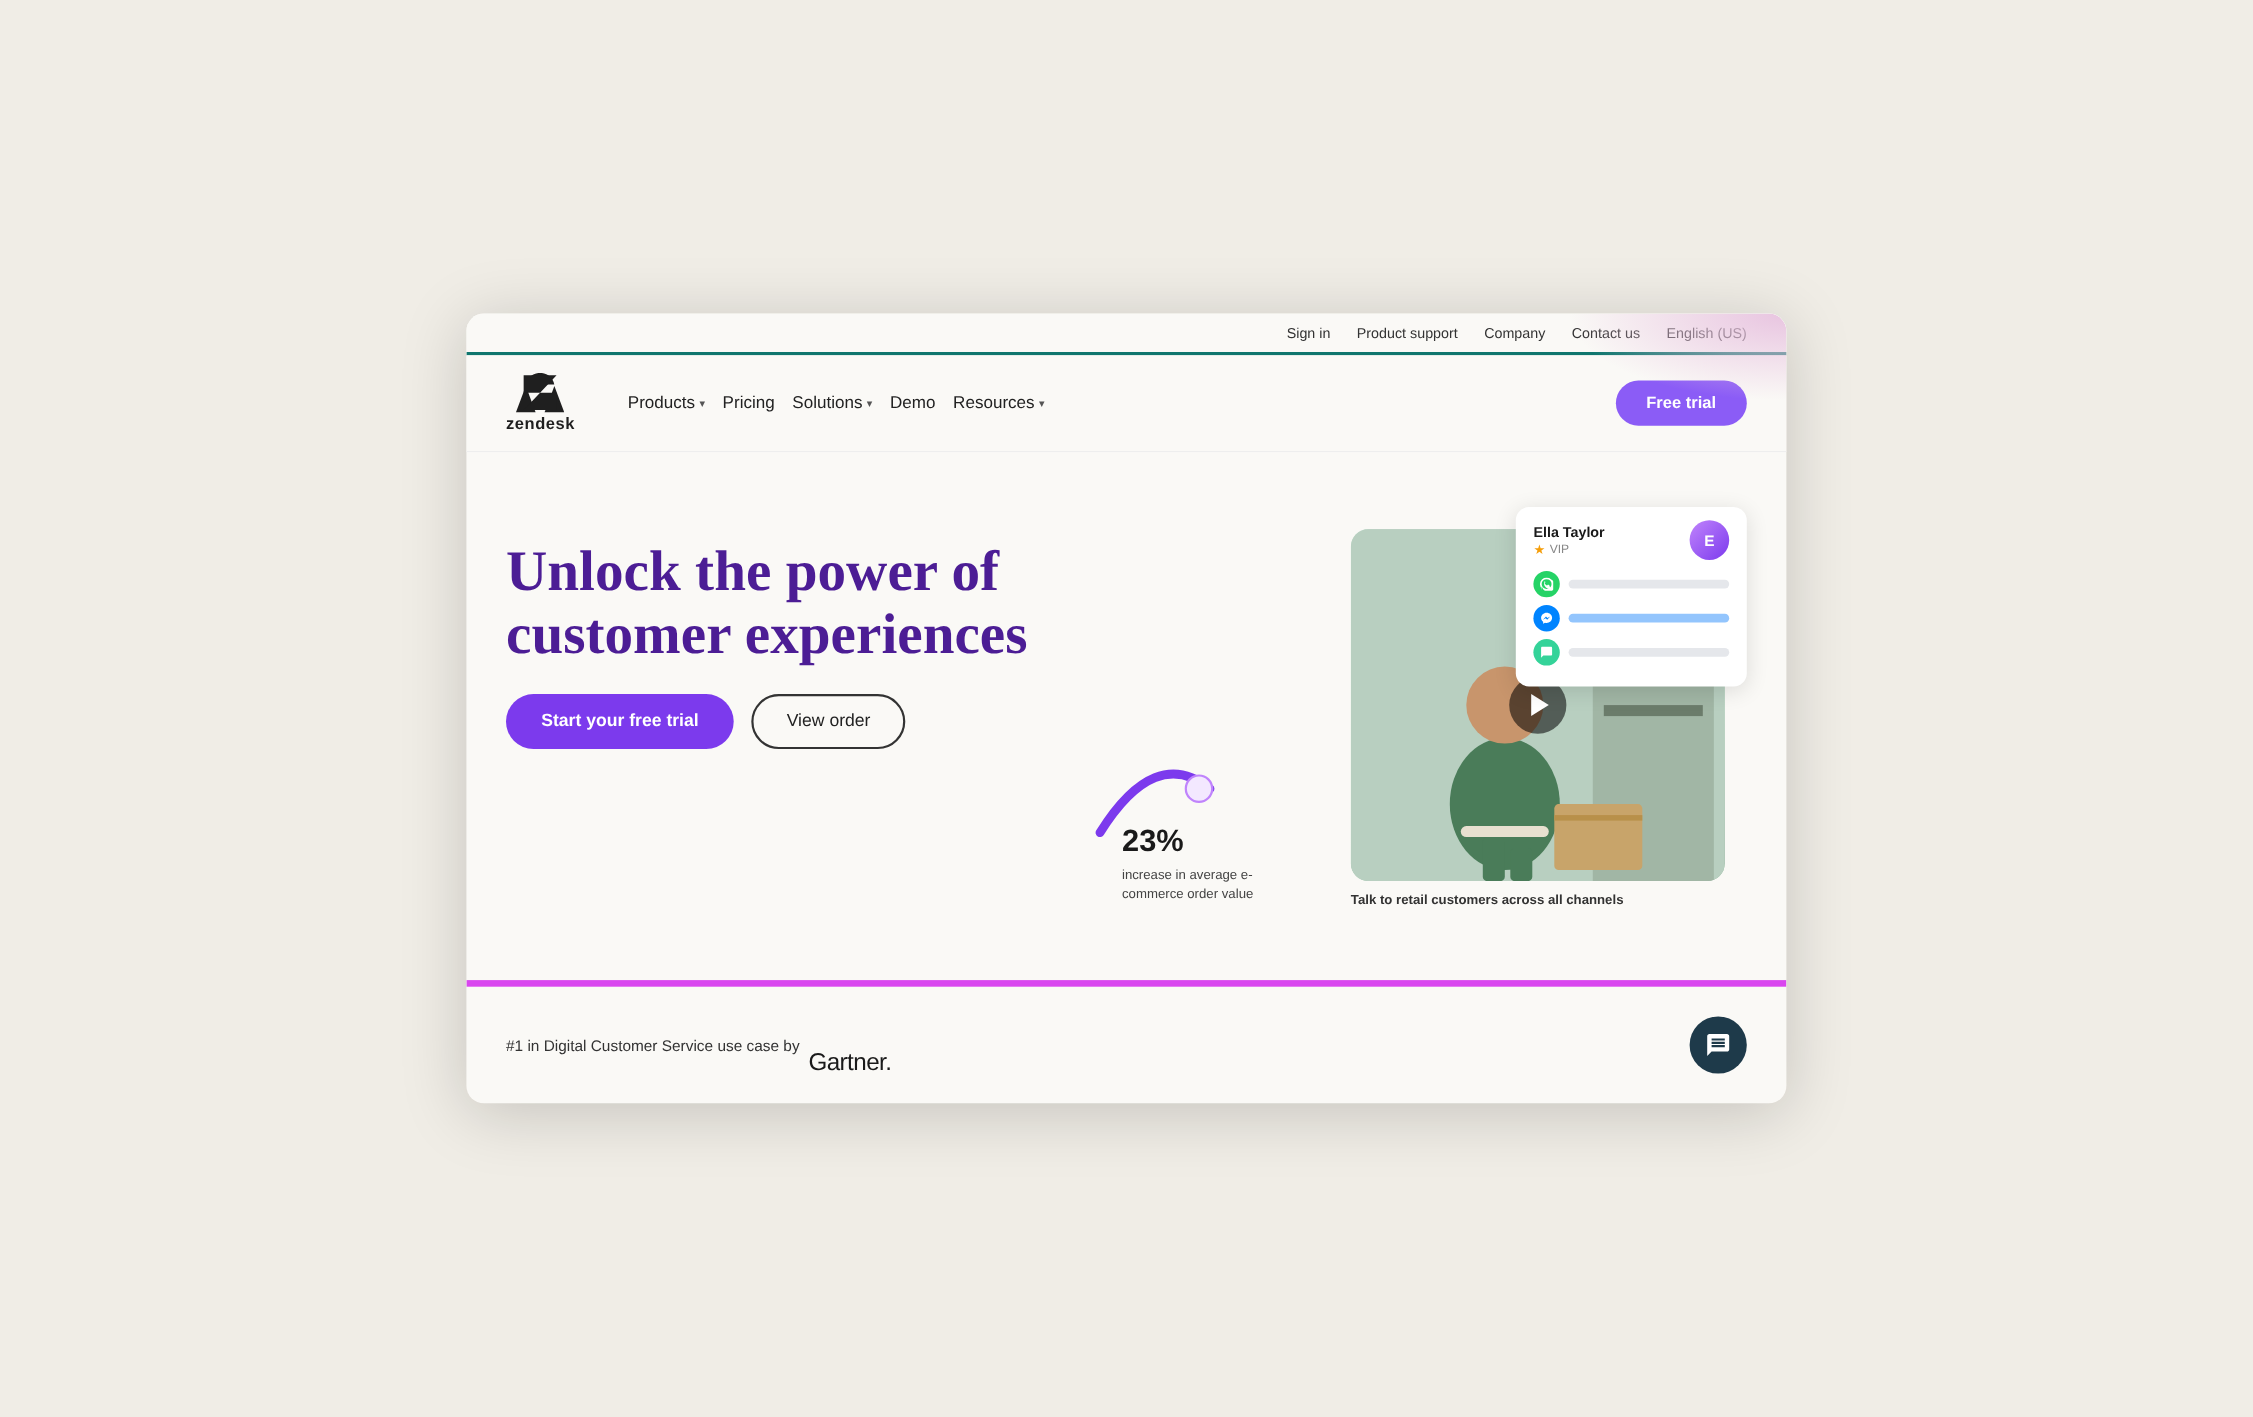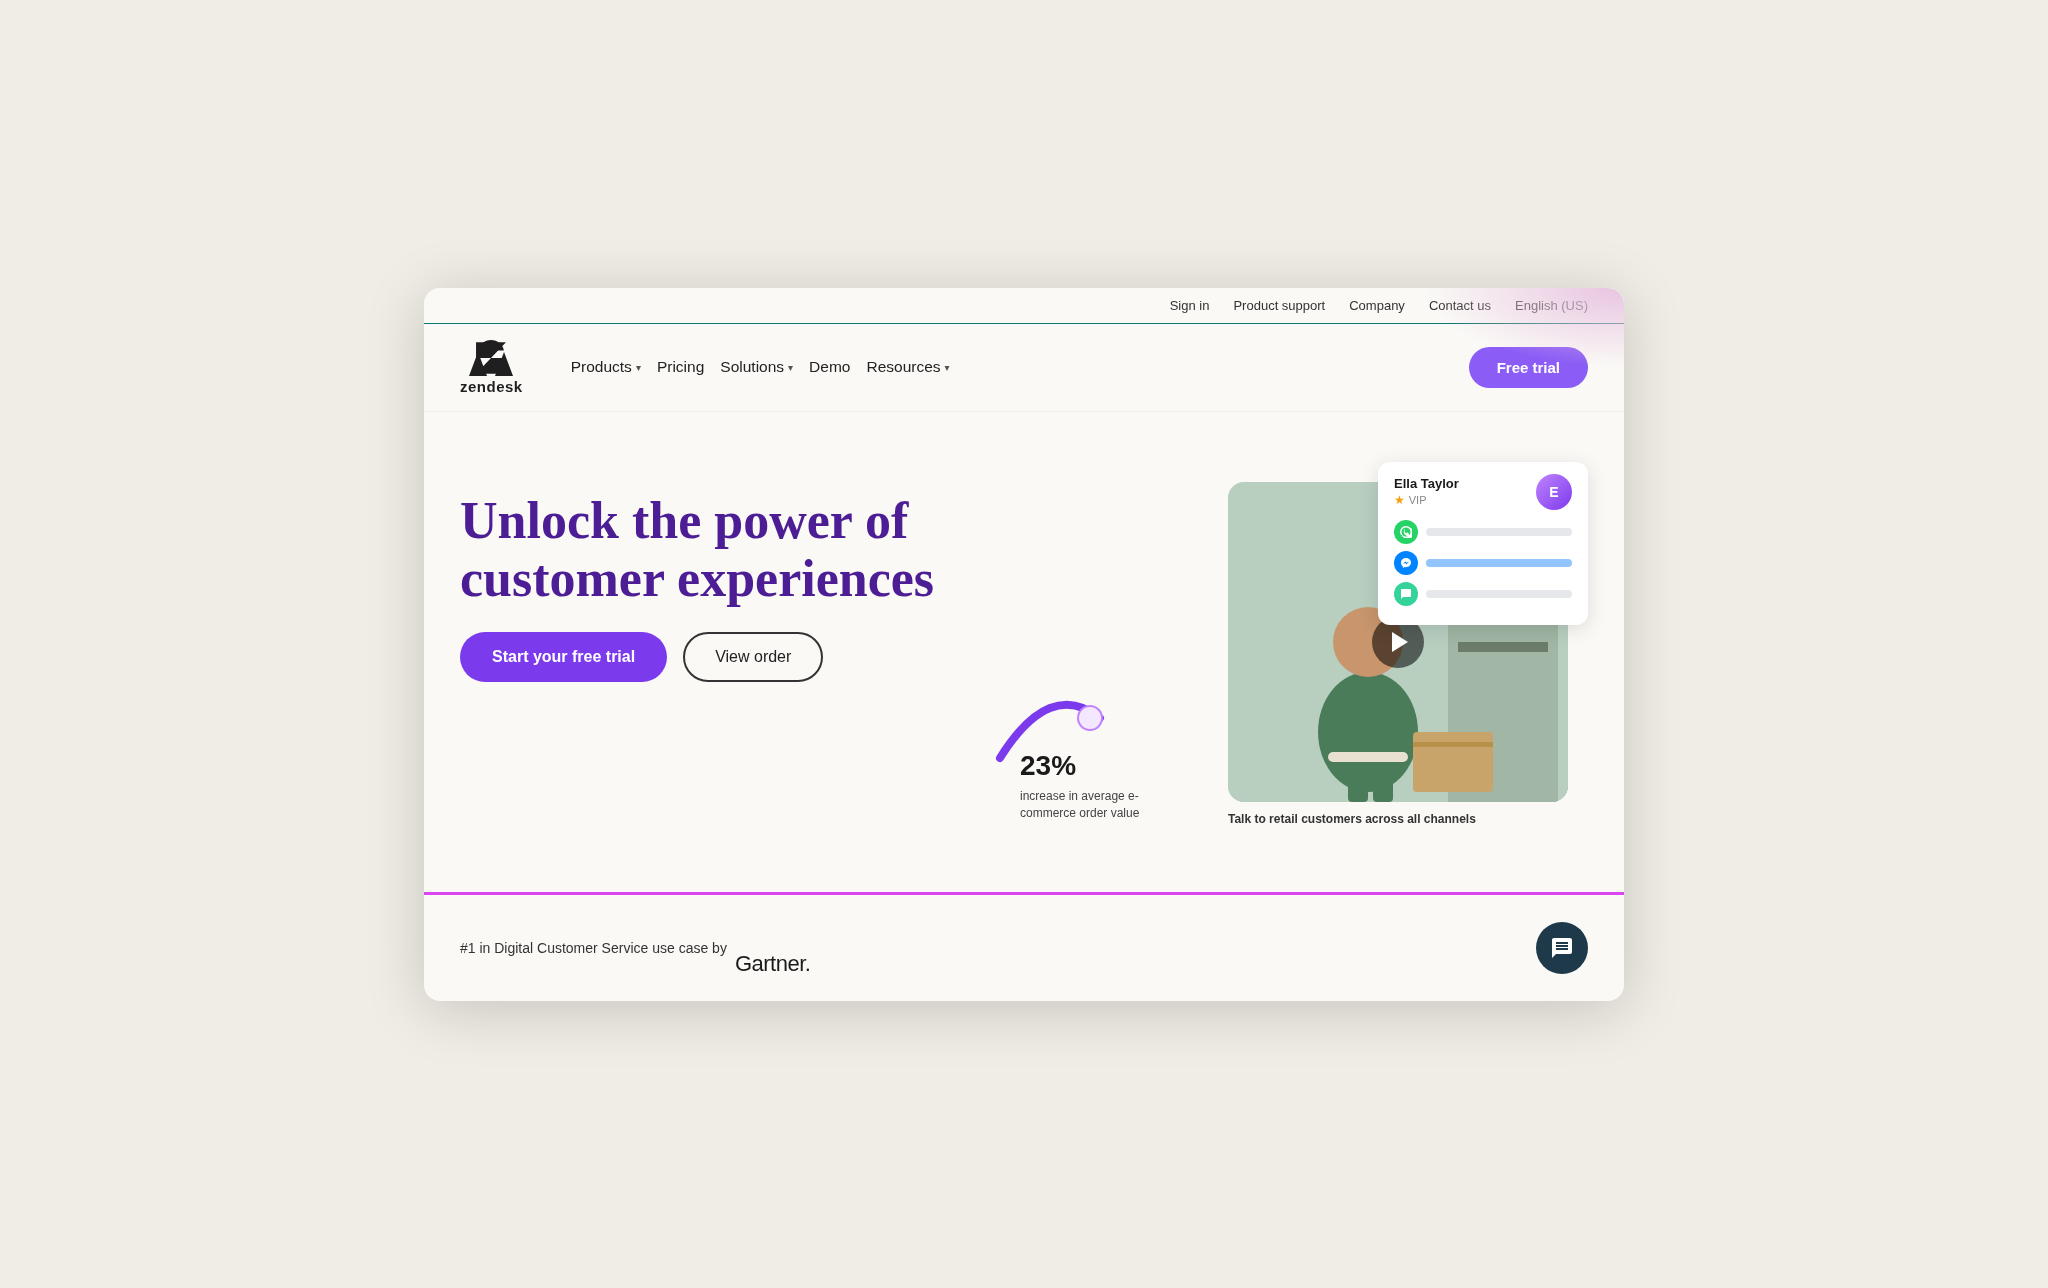--- a/index.html
+++ b/index.html
@@ -21,21 +21,21 @@
       overflow: hidden;
       position: relative;
     }
     
     .utility-bar {
       display: flex;
       justify-content: flex-end;
       align-items: center;
       padding: 10px 36px;
       gap: 24px;
-      border-bottom: 1px solid #0f766e;
+      border-bottom: 3px solid #0f766e;
       background: #faf9f6;
     }
     .utility-bar a {
       font-size: 13px;
       color: #333;
       text-decoration: none;
       cursor: pointer;
     }
     
     .main-nav {
@@ -307,21 +307,21 @@
       position: absolute;
       bottom: -30px;
       right: 0;
       width: 340px;
       font-size: 12px;
       font-weight: 600;
       color: #333;
     }
     
     .bottom-bar {
-      border-top: 3px solid #d946ef;
+      border-top: 6px solid #d946ef;
       padding: 24px 36px;
       display: flex;
       align-items: center;
       justify-content: space-between;
     }
     .gartner-text {
       font-size: 14px;
       color: #333;
     }
     .gartner-brand {

